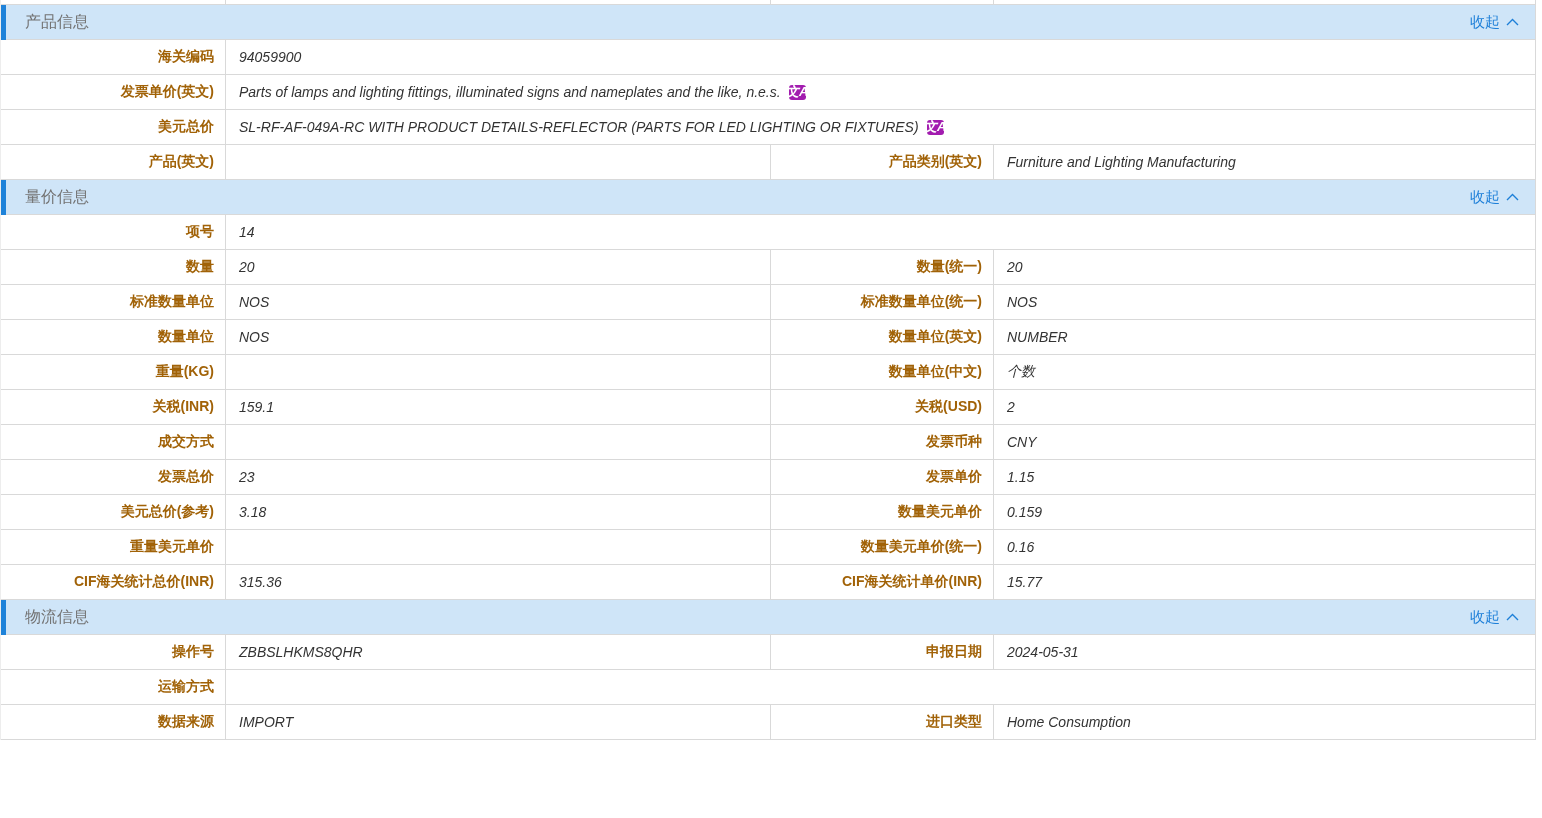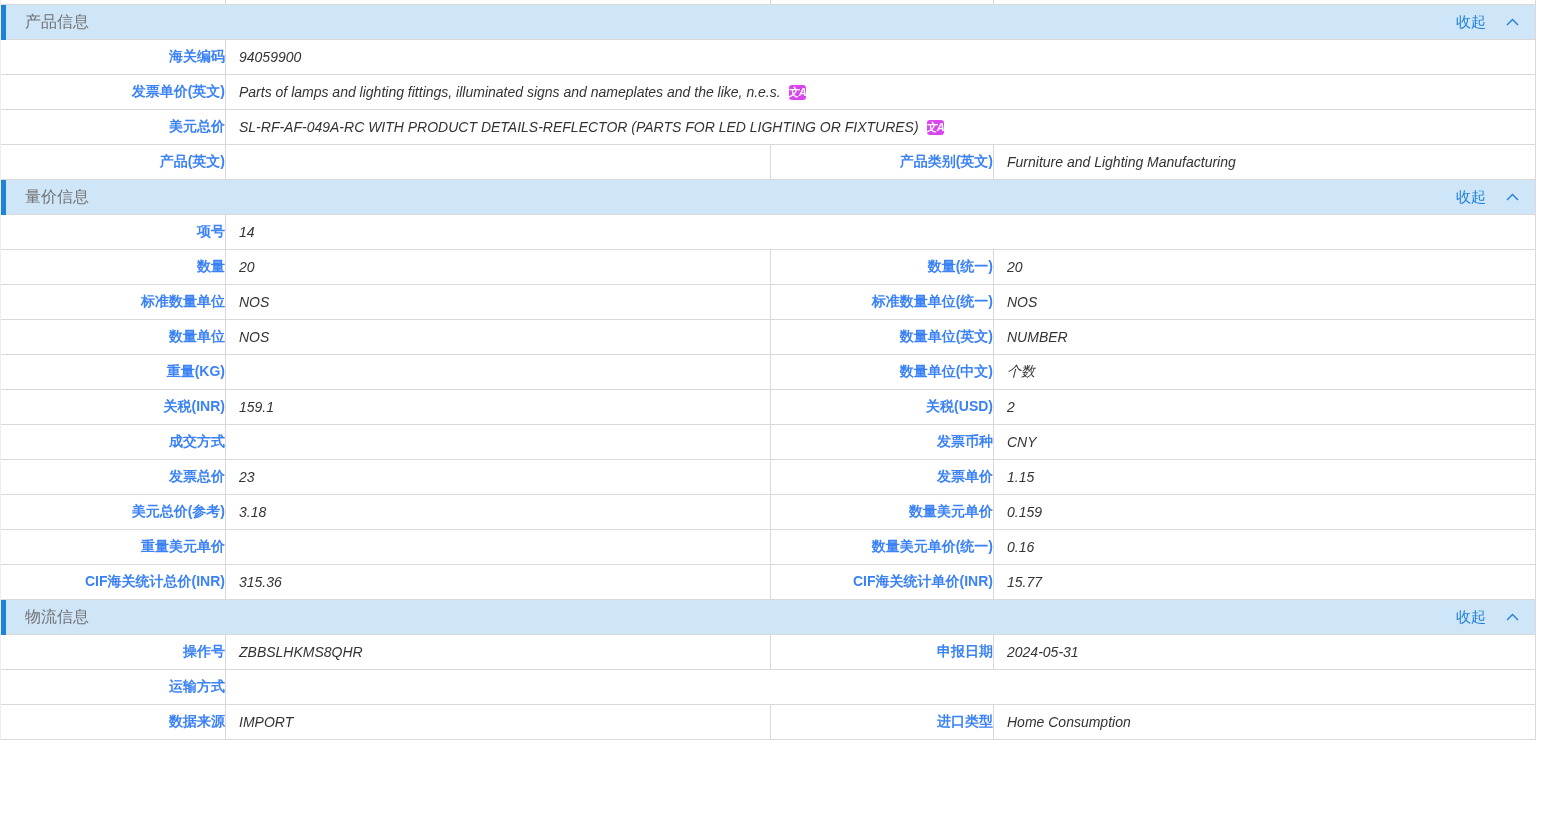--- a/index.html
+++ b/index.html
@@ -44,21 +44,21 @@
     margin-left: 19px;
     font-weight: normal;
   }
   .collapse-link {
     margin-left: auto;
     margin-right: 16px;
     color: #1d7fd8;
     font-size: 15px;
     display: flex;
     align-items: center;
-    gap: 20px;
+    gap: 6px;
     cursor: pointer;
     user-select: none;
   }
   .chevron-up { display: inline-flex; align-items: center; }
 
   
   .row {
     display: grid;
     grid-template-columns: 225px 545px 223px 1fr;
     height: 35px;
@@ -68,42 +68,42 @@
   .row.span { grid-template-columns: 225px 1fr; }
   .cell {
     display: flex;
     align-items: center;
     font-size: 14px;
     overflow: hidden;
     white-space: nowrap;
   }
   .cell.lbl {
     justify-content: flex-end;
-    padding-right: 0;
+    padding-right: 11px;
     font-weight: bold;
-    color: #3b82f6;
+    color: #a16207;
     border-right: 1px solid #d9d9d9;
   }
   .cell.val {
     padding-left: 13px;
     padding-right: 8px;
     color: #333;
     font-style: italic;
   }
   .row:not(.span) .cell.val1 { border-right: 1px solid #d9d9d9; }
   .translate-icon {
     display: inline-flex;
     align-items: center;
     justify-content: center;
     width: 17px; height: 15px;
     margin-left: 8px;
-    background: #d946ef;
+    background: #a21caf;
     color: #fff;
     border-radius: 3px;
-    font-size: 11px;
+    font-size: 13px;
     font-weight: bold;
     cursor: pointer;
     flex: 0 0 17px;
   }
 </style>
 </head>
 <body>
 
 <div class="page">
 

